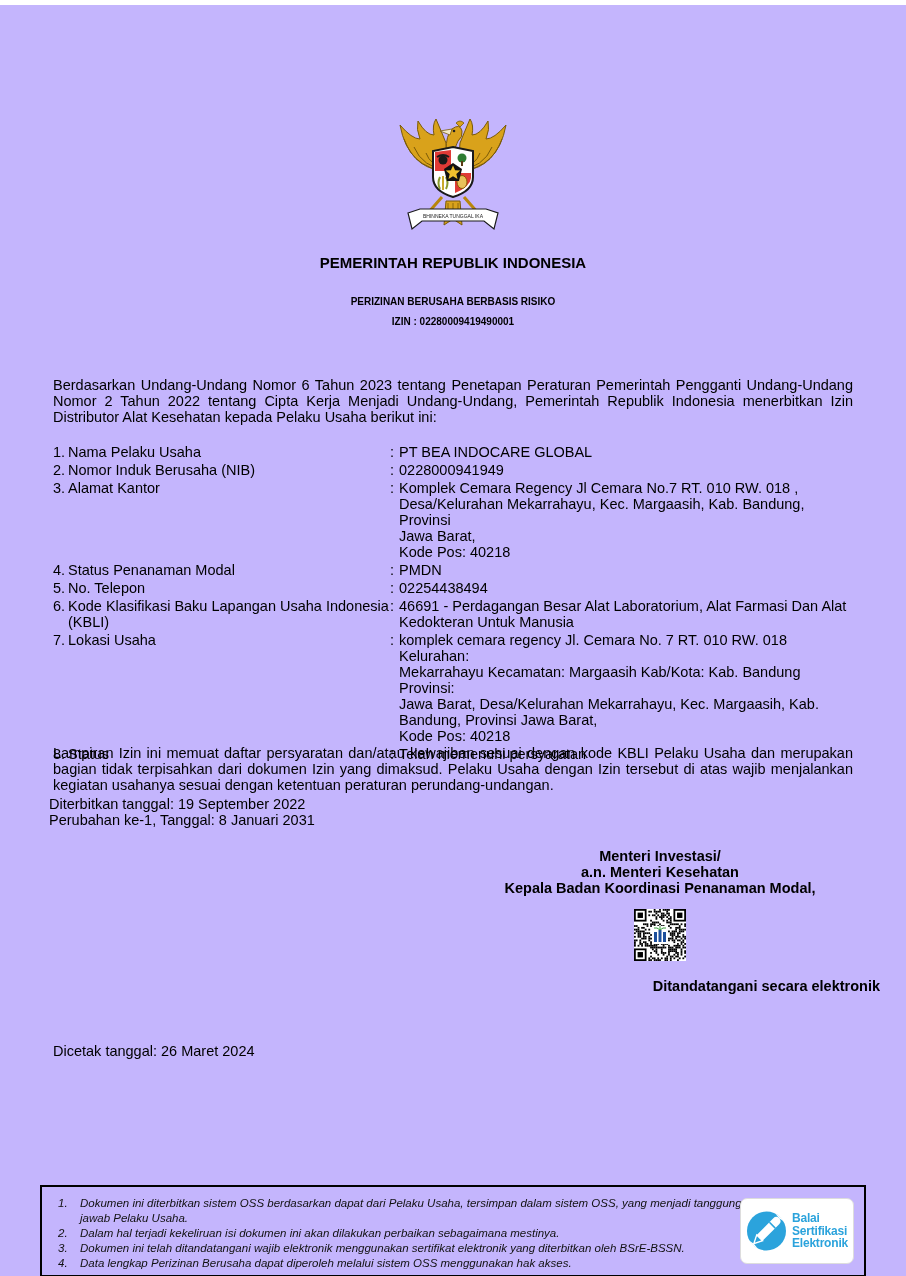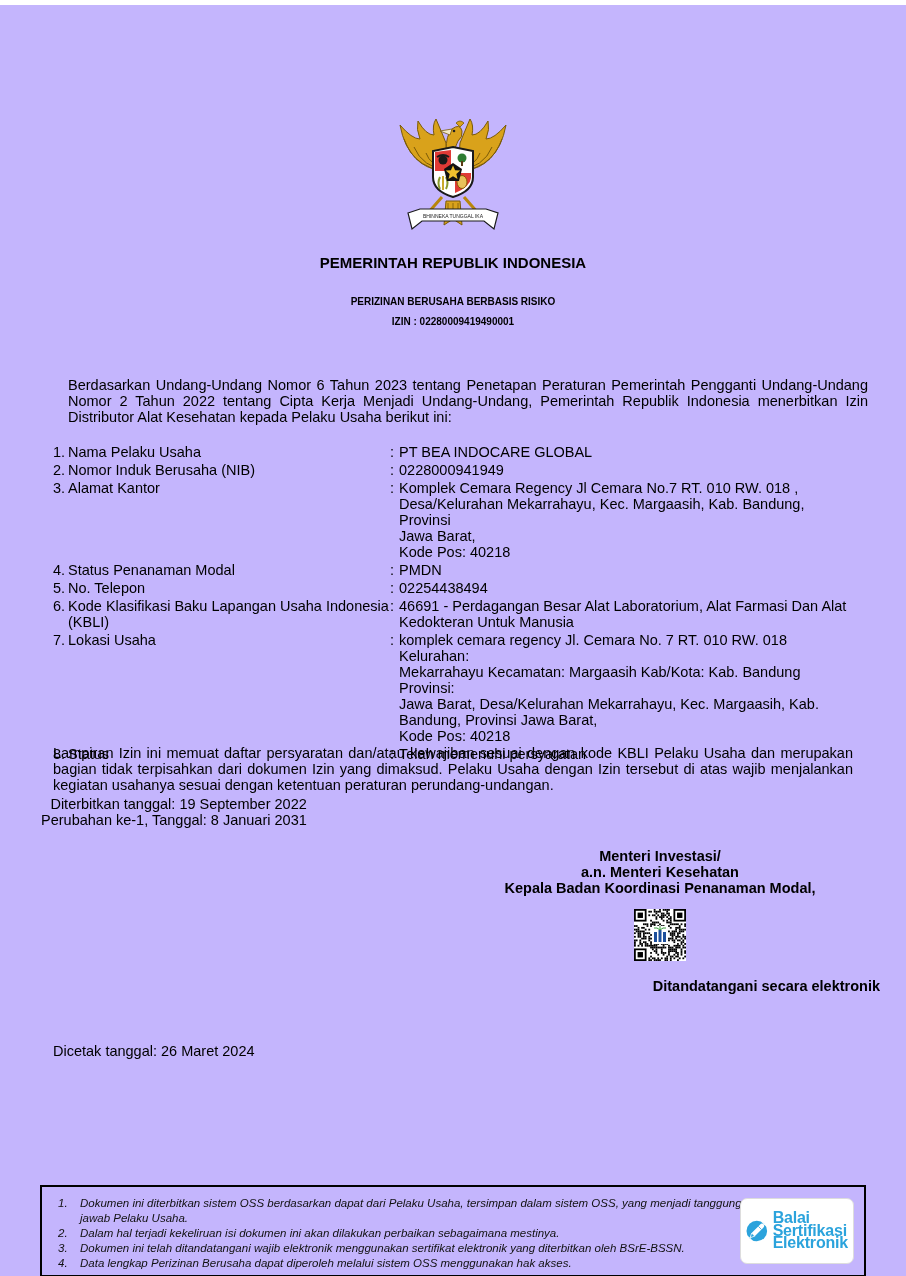--- a/index.html
+++ b/index.html
@@ -19,55 +19,55 @@
   .abs { position: absolute; }
 
   
   .emblem-wrap { top: 104px; left: 0; right: 0; display: flex; justify-content: center; }
 
   
   .title-gov { top: 250px; left: 0; right: 0; text-align: center; font-weight: bold; font-size: 15px; }
   .title-doc { top: 287px; left: 0; right: 0; text-align: center; font-weight: bold; font-size: 10px; line-height: 20px; }
 
   
-  .intro { top: 372px; left: 68px; width: 800px; text-align: justify; }
+  .intro { top: 372px; left: 53px; width: 800px; text-align: justify; }
 
   
   .fields { top: 439px; left: 53px; width: 800px; }
   .field-row { display: grid; grid-template-columns: 337px 1fr; margin-bottom: 2px; }
   .label-cell { display: flex; }
   .field-num { flex: none; width: 15px; }
   .label-text { white-space: pre-line; }
   .value-cell { display: flex; }
   .colon { flex: none; margin-right: 5px; }
   .value-text { white-space: pre-line; flex: 1; }
 
   
   .lampiran { top: 740px; left: 53px; width: 800px; text-align: justify; }
 
   
-  .issued { top: 791px; left: 41px; text-align: right; }
+  .issued { top: 791px; left: 49px; }
 
   
   .signature { top: 843px; left: 440px; width: 440px; text-align: center; font-weight: bold; }
   .qr-box { width: 52px; height: 52px; margin: 13px auto 0; position: relative; }
   .qr-box svg { display: block; }
   .sig-caption { margin-top: 17px; font-weight: bold; text-align: right; }
 
   
   .printed { top: 1038px; left: 53px; text-align: right; }
 
   
   .footer-box { top: 1180px; left: 40px; width: 826px; height: 92px; border: 2px solid #000; }
   .notes { position: absolute; left: 16px; top: 9px; width: 692px; font-style: italic; font-size: 11.5px; line-height: 15px; color: #111; }
   .note-row { display: grid; grid-template-columns: 22px 1fr; }
   .cert-logo { position: absolute; right: 10px; top: 11px; width: 114px; height: 66px;
     border: 1px solid #ddd; border-radius: 7px; background: #fff;
     display: flex; align-items: center; padding: 4px 5px; gap: 5px; }
-  .cert-text { font-weight: bold; font-size: 16px; line-height: 12.5px; letter-spacing: -0.2px; }
+  .cert-text { font-weight: bold; font-size: 12px; line-height: 12.5px; letter-spacing: -0.2px; }
 </style>
 </head>
 <body>
 
 <div class="page">
 
   <div class="abs emblem-wrap">
     <svg width="126" height="130" viewBox="0 0 126 130">
 
       <g stroke="#7a5a08" stroke-width="1" fill="#dpa">

